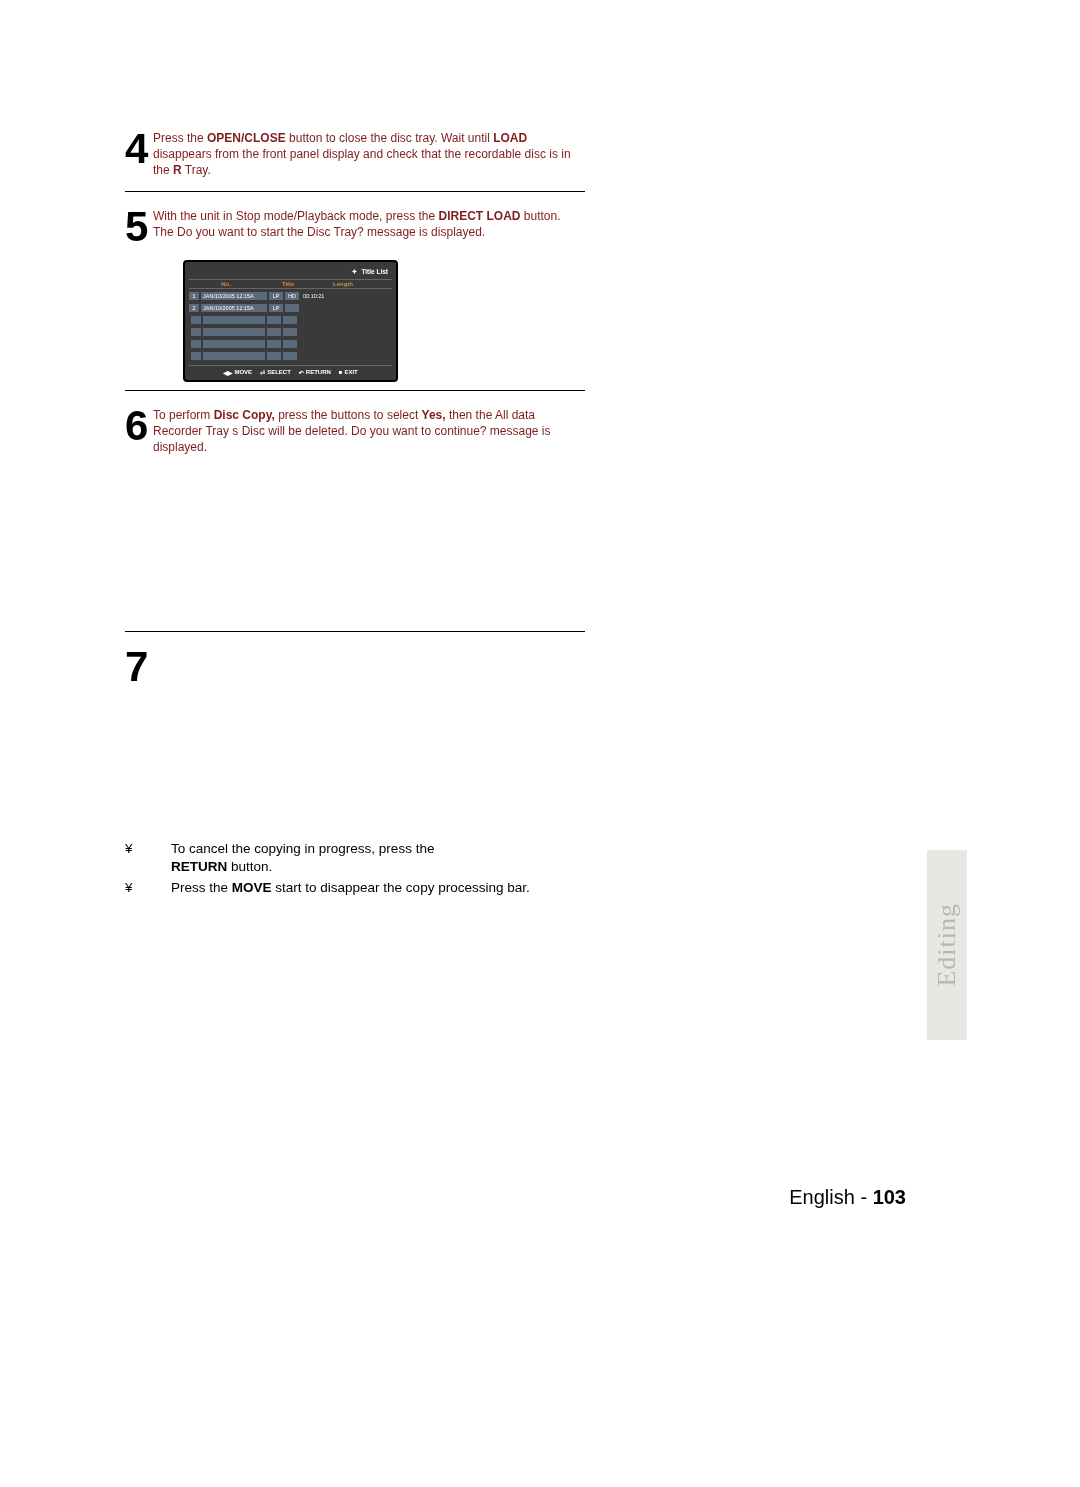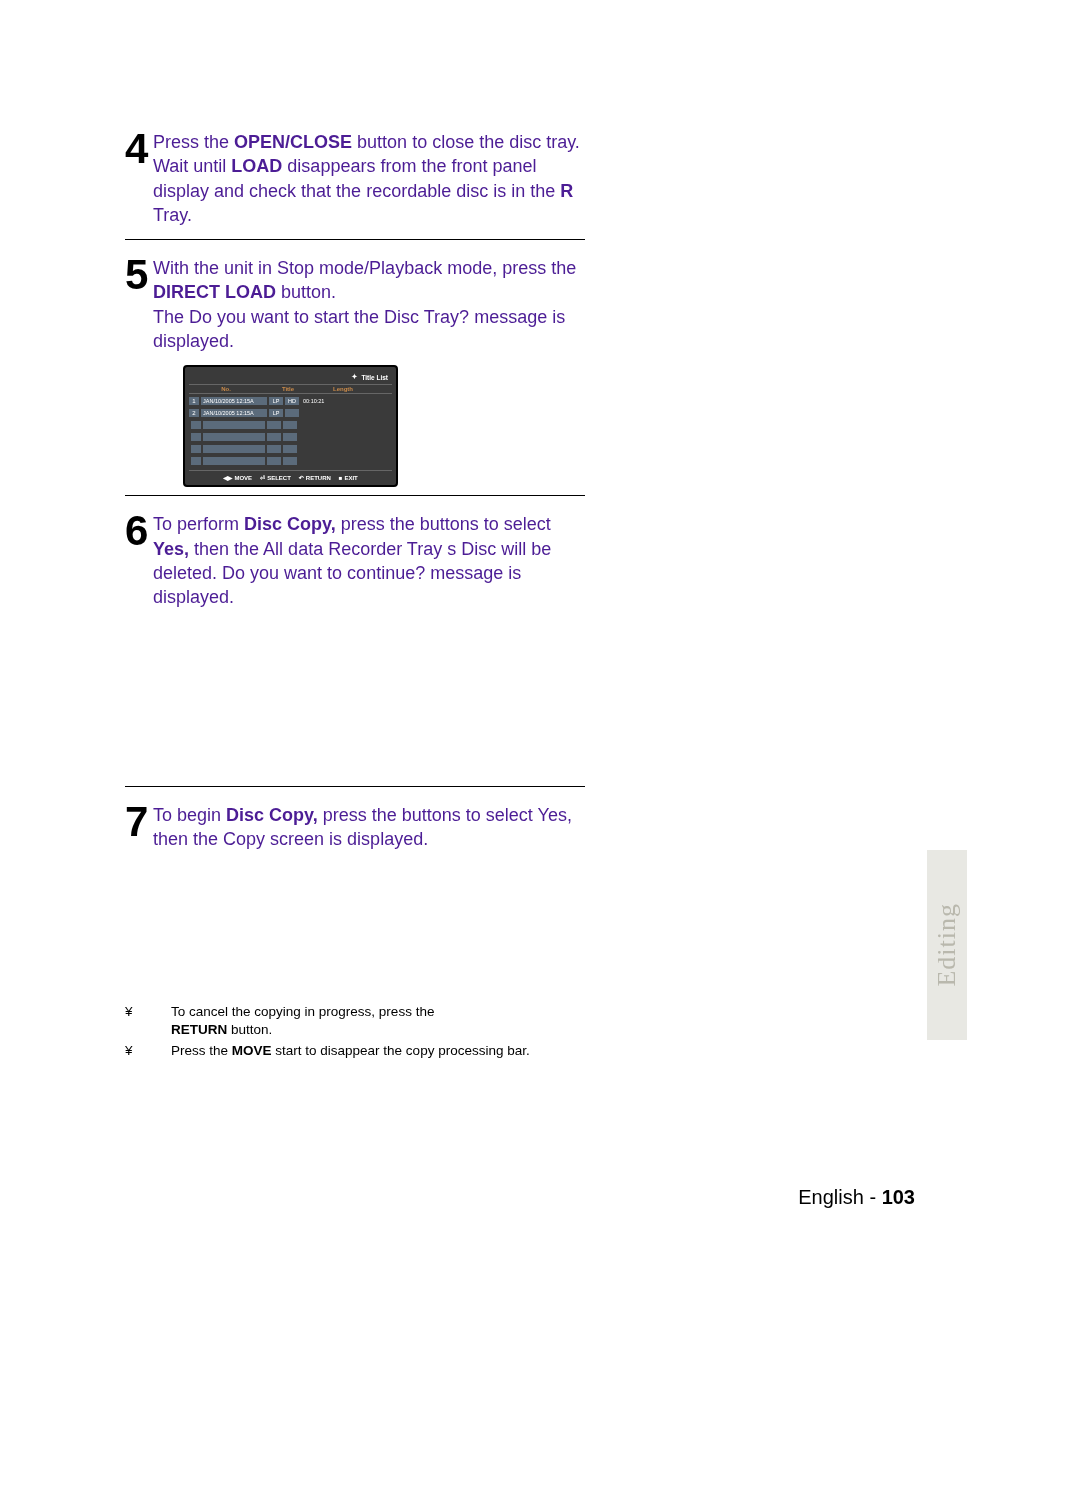--- a/index.html
+++ b/index.html
@@ -24,23 +24,23 @@
   }
   .step-num {
     font-size: 42px;
     font-weight: bold;
     line-height: 1;
     width: 28px;
     flex: 0 0 28px;
     color: #000;
   }
   .step-text {
-    font-size: 18px;
+    font-size: 12px;
     line-height: 1.35;
-    color: #4c1d95;
+    color: #7f1d1d;
     padding-top: 2px;
   }
   .step-text b { font-weight: bold; }
   hr.sep {
     border: none;
     border-top: 1px solid #000;
     margin: 8px 0 14px 0;
   }
   
   .screen {
@@ -124,21 +124,21 @@
   .side-tab span {
     writing-mode: vertical-rl;
     transform: rotate(180deg);
     font-size: 26px;
     color: #b9b8ad;
     font-family: Georgia, 'Times New Roman', serif;
     letter-spacing: 1px;
   }
   .footer {
     position:absolute;
-    right: 165px;
+    right: 174px;
     bottom: 278px;
     font-size: 20px;
     color:#000;
   }
   .footer b { font-weight:bold; }
   .sep6 { border:none; border-top:1px solid #000; margin: 14px 0 14px 0;}
   .gap { height: 150px; }
   .gap2 { height: 140px; }
 </style>
 </head>
@@ -238,23 +238,20 @@
     <div class="step-text">
       <span>To perform </span><b>Disc Copy,</b><span> press the          buttons to select </span><b>Yes,</b><span> then the  All data Recorder Tray s Disc will be deleted. Do you want to continue?  message is displayed.</span>
     </div>
   </div>
 
   <div class="gap"></div>
   <hr class="sep6">
 
   <div class="step">
     <div class="step-num">7</div>
-    <div class="step-text">
-      <span>To begin </span><b>Disc Copy,</b><span> press the          buttons to select Yes, then the Copy screen is displayed.</span>
-    </div>
   </div>
 
   <div class="gap2"></div>
 
   <div class="bullet">
     <div class="sym">¥</div>
     <div class="txt">
       <span> To cancel the copying in progress, press the </span><br><b>RETURN</b><span> button.</span>
     </div>
   </div>

